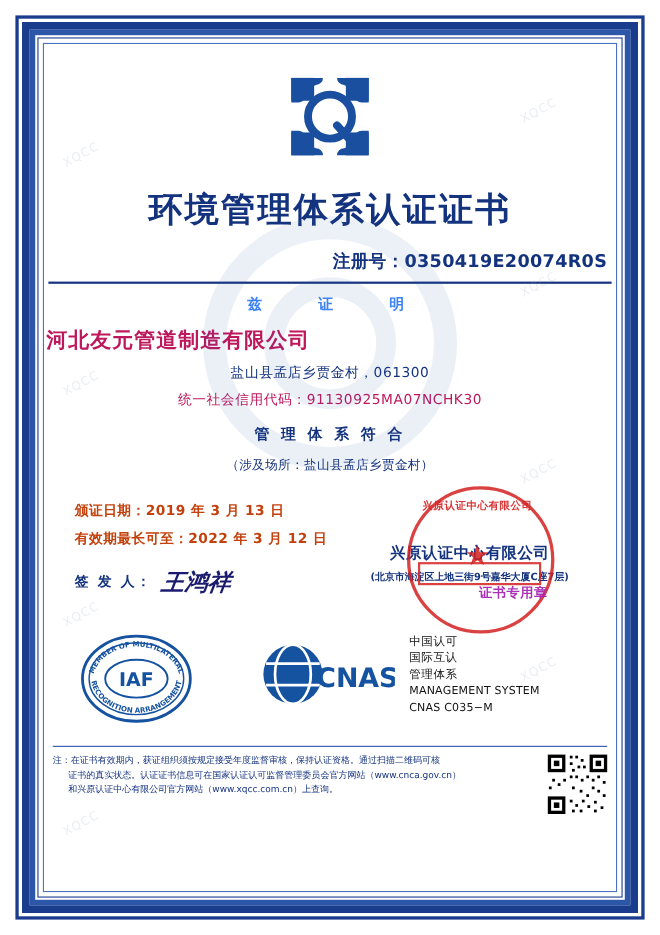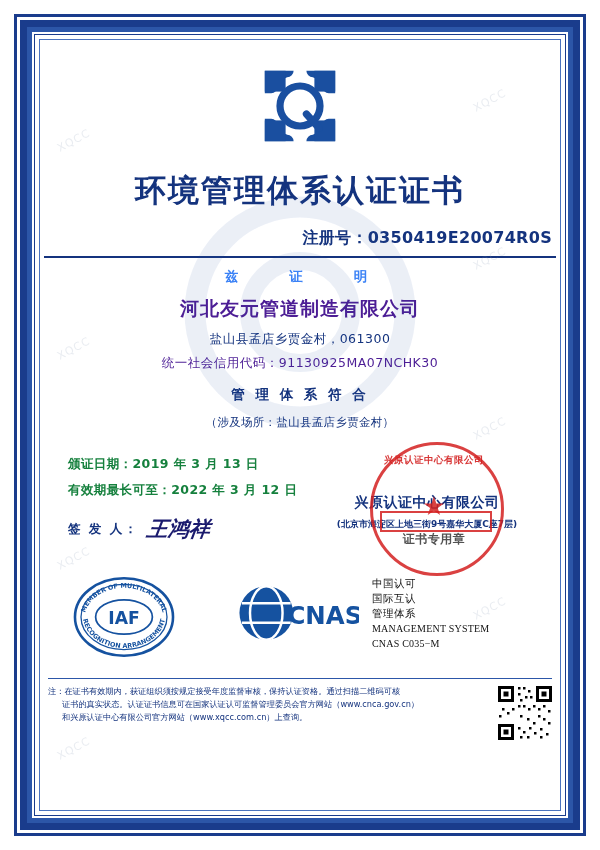--- a/index.html
+++ b/index.html
@@ -124,40 +124,39 @@
   .hereby {
     text-align: center;
     font-size: 13.5px;
     font-weight: bold;
     color: #3b82f6;
     letter-spacing: 8px;
     margin-top: 10px;
   }
 
   .company {
-    text-align: center;
     font-size: 19px;
     font-weight: bold;
-    color: #4c1d95;
+    color: #be185d;
     margin-top: 10px;
     letter-spacing: 1px;
   }
 
   .addr {
     text-align: center;
     font-size: 12.5px;
     color: #14337e;
     margin-top: 9px;
     letter-spacing: 0.5px;
   }
 
   .credit {
     text-align: center;
     font-size: 12.5px;
-    color: #4c1d95;
+    color: #be185d;
     margin-top: 7px;
     letter-spacing: 0.5px;
   }
 
   .conform {
     text-align: center;
     font-size: 13.5px;
     font-weight: bold;
     color: #14337e;
     margin-top: 14px;
@@ -206,21 +205,21 @@
     height: 100px;
   }
   .dates {
     position: absolute;
     left: 26px;
     top: 0;
   }
   .date-row {
     font-size: 12.5px;
     font-weight: bold;
-    color: #15803d;
+    color: #c2410c;
     margin-bottom: 9px;
     letter-spacing: 0.4px;
   }
   .sign-row {
     font-size: 12.5px;
     font-weight: bold;
     color: #14337e;
     margin-top: 16px;
     letter-spacing: 2px;
     display: flex;
@@ -290,24 +289,24 @@
     font-size: 9.5px;
     font-weight: bold;
     color: #d32020;
     letter-spacing: 0.5px;
     opacity: 0.9;
   }
   .seal-bottom-text {
     position: absolute;
     left: 0; bottom: 22px;
     width: 100%;
-    text-align: center;
+    text-align: right;
     font-size: 12px;
     font-weight: bold;
-    color: #404040;
+    color: #a21caf;
     letter-spacing: 0.5px;
     opacity: 0.9;
   }
   .seal-band {
     position: absolute;
     left: 10px;
     bottom: 38px;
     width: 108px;
     height: 17px;
     border: 2px solid #d32020;
@@ -332,21 +331,21 @@
   }
   .cnas-text {
     position: absolute;
     left: 330px;
     top: 8px;
     font-size: 10.5px;
     color: #111111;
     line-height: 15px;
   }
   .cnas-text .cn { letter-spacing: 0.5px; }
-  .cnas-text .en { font-size: 10px; letter-spacing: 0.2px; font-family: Liberation Serif, serif; }
+  .cnas-text .en { font-size: 10px; letter-spacing: 0.2px; }
 
   
   .footer {
     position: relative;
     margin-top: 6px;
     padding: 0 6px;
   }
   .footer-rule {
     height: 1px;
     background: #2c56a8;

